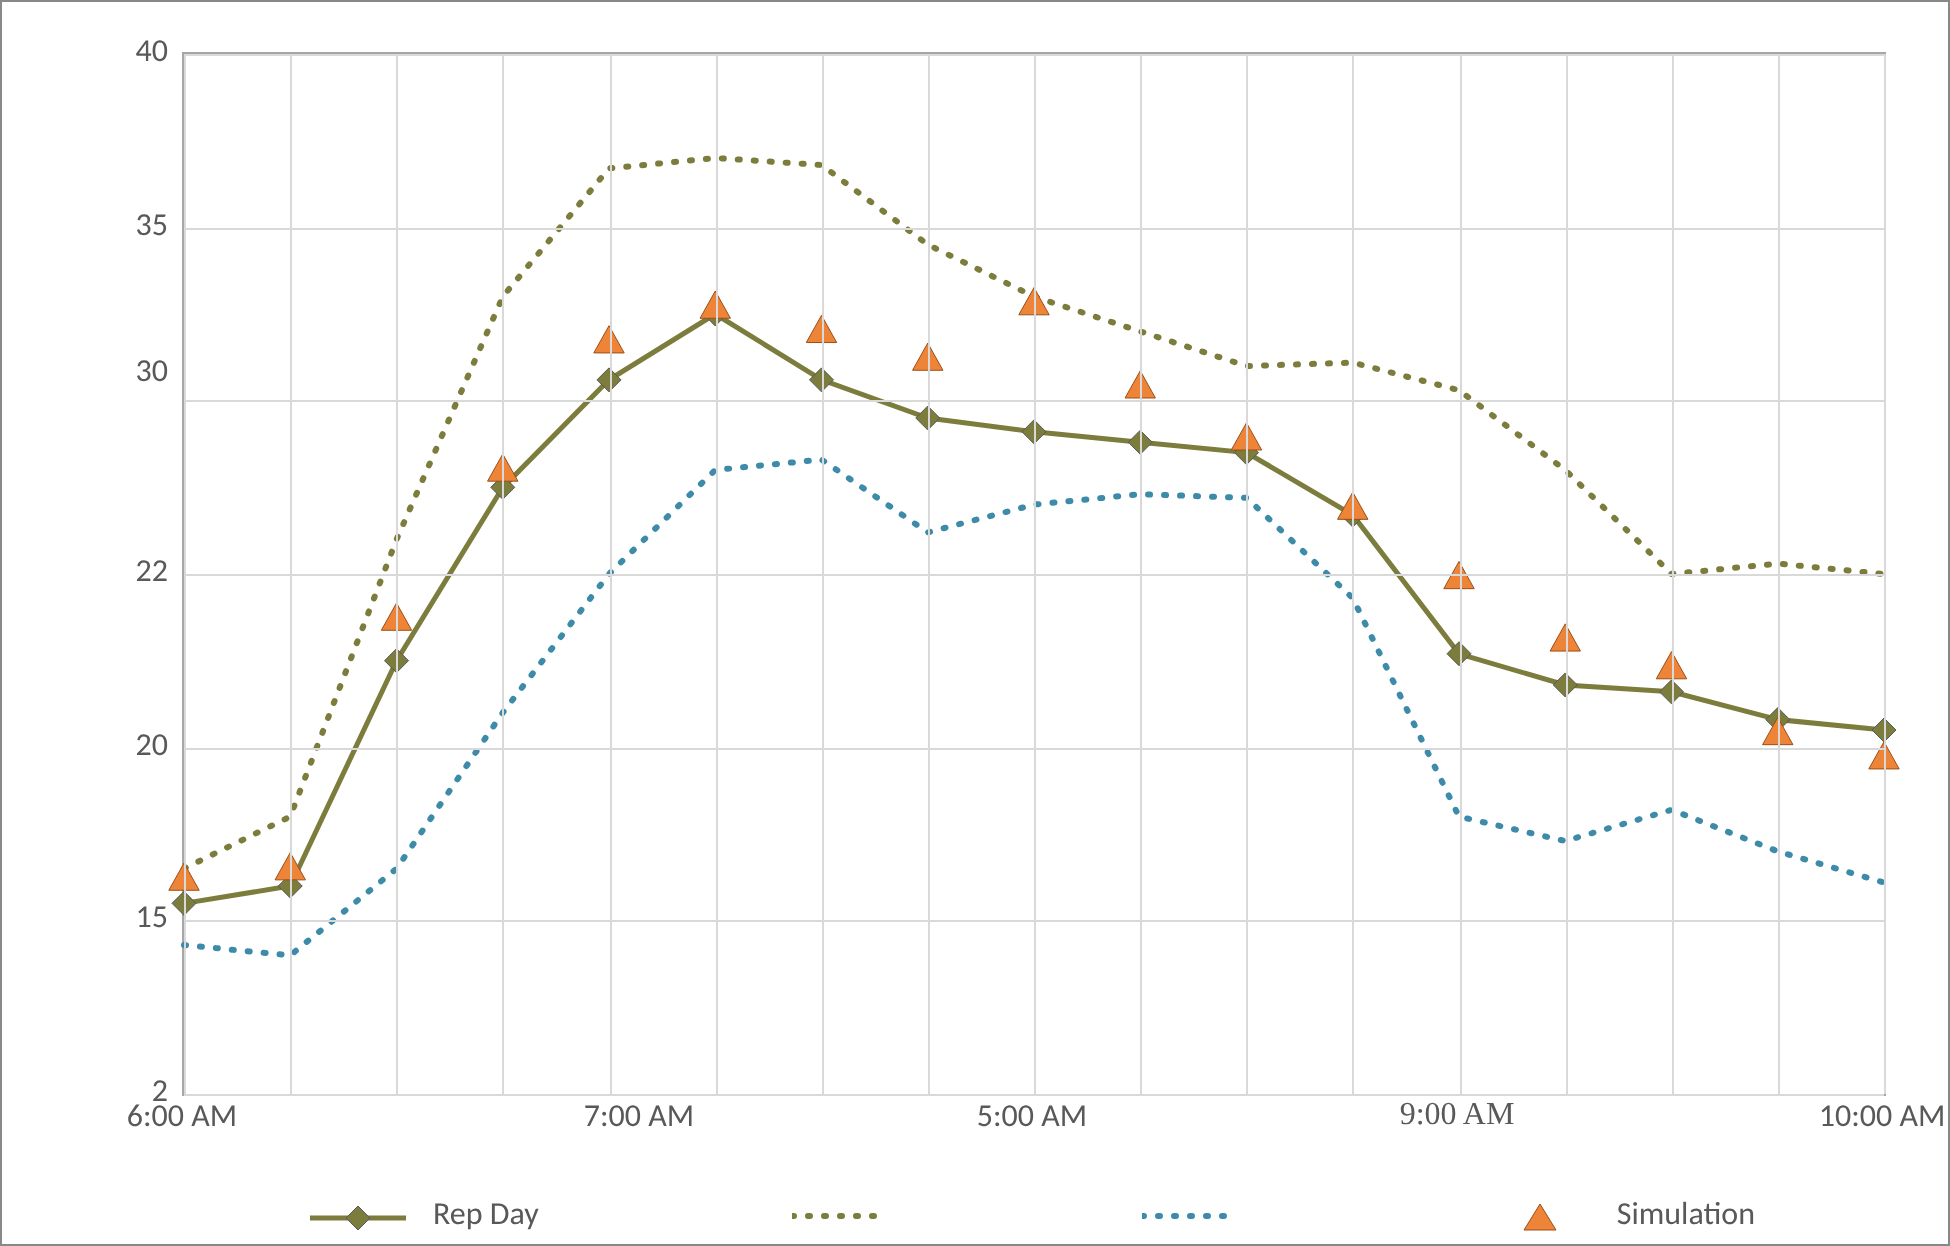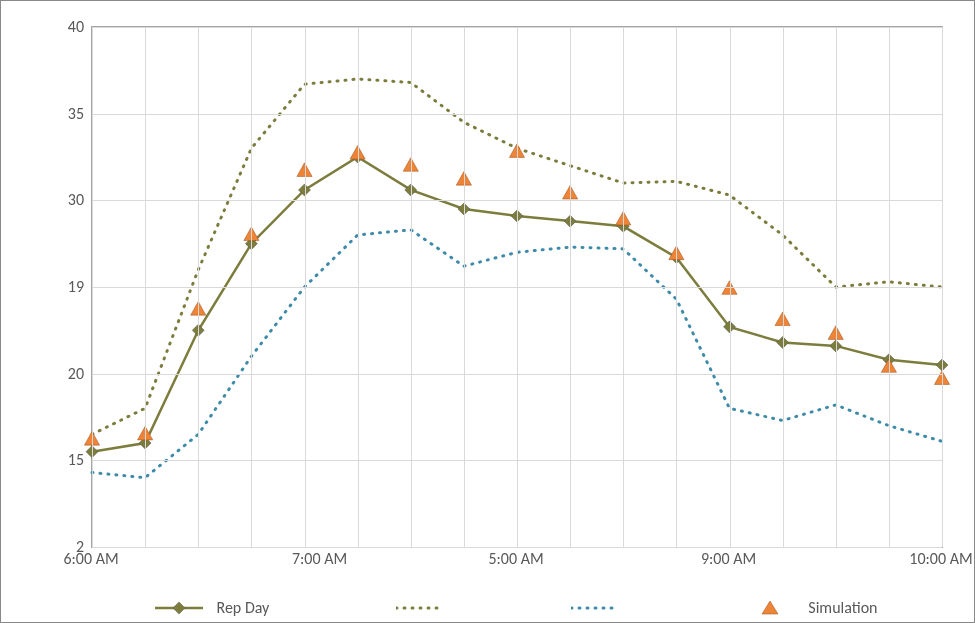--- a/index.html
+++ b/index.html
@@ -87,21 +87,21 @@
     left: 90px;
     width: 850px;
     top: 597px;
     display: flex;
     justify-content: space-around;
     align-items: center;
     font-size: 16px;
   }
   .legend-item {
     display: flex;
-    align-items: center;
+    align-items: flex-end;
     gap: 14px;
   }
   .legend-swatch {
     width: 48px;
     height: 16px;
     position: relative;
   }
 </style>
 </head>
 <body>
@@ -199,22 +199,22 @@
         <div class="legend-swatch"><svg width="48" height="16" viewBox="0 0 48 16">
             <path d="M24 1 L32 14 L16 14 Z" fill="#ee8437" stroke="#9b4e18" stroke-width="0.5"></path>
           </svg></div>
         <span>Simulation</span>
       </div>
     </div>
 
 <div class="y-tick" style="top: 545px;">2</div>
     <div class="y-tick" style="top: 458.333px;">15</div>
     <div class="y-tick" style="top: 371.667px;">20</div>
-    <div class="y-tick" style="top: 285px;">19</div>
-    <div class="y-tick" style="top: 198px; text-align: right;">30</div>
+    <div class="y-tick" style="top: 285px;">22</div>
+    <div class="y-tick" style="top: 185px; text-align: right;">30</div>
     <div class="y-tick" style="top: 111.667px;">35</div>
     <div class="y-tick" style="top: 25px;">40</div>
     <div class="x-tick" style="left: 90px;">6:00 AM</div>
     <div class="x-tick" style="left: 302.5px; margin-left: 16px;">7:00 AM</div>
     <div class="x-tick" style="left: 515px;">5:00 AM</div>
-    <div class="x-tick" style="left: 727.5px;">9:00 AM</div>
+    <div class="x-tick" style="left: 727.5px; font-family: Liberation Serif, serif;">9:00 AM</div>
     <div class="x-tick" style="left: 940px;">10:00 AM</div>
   </div>
 
 </body></html>

